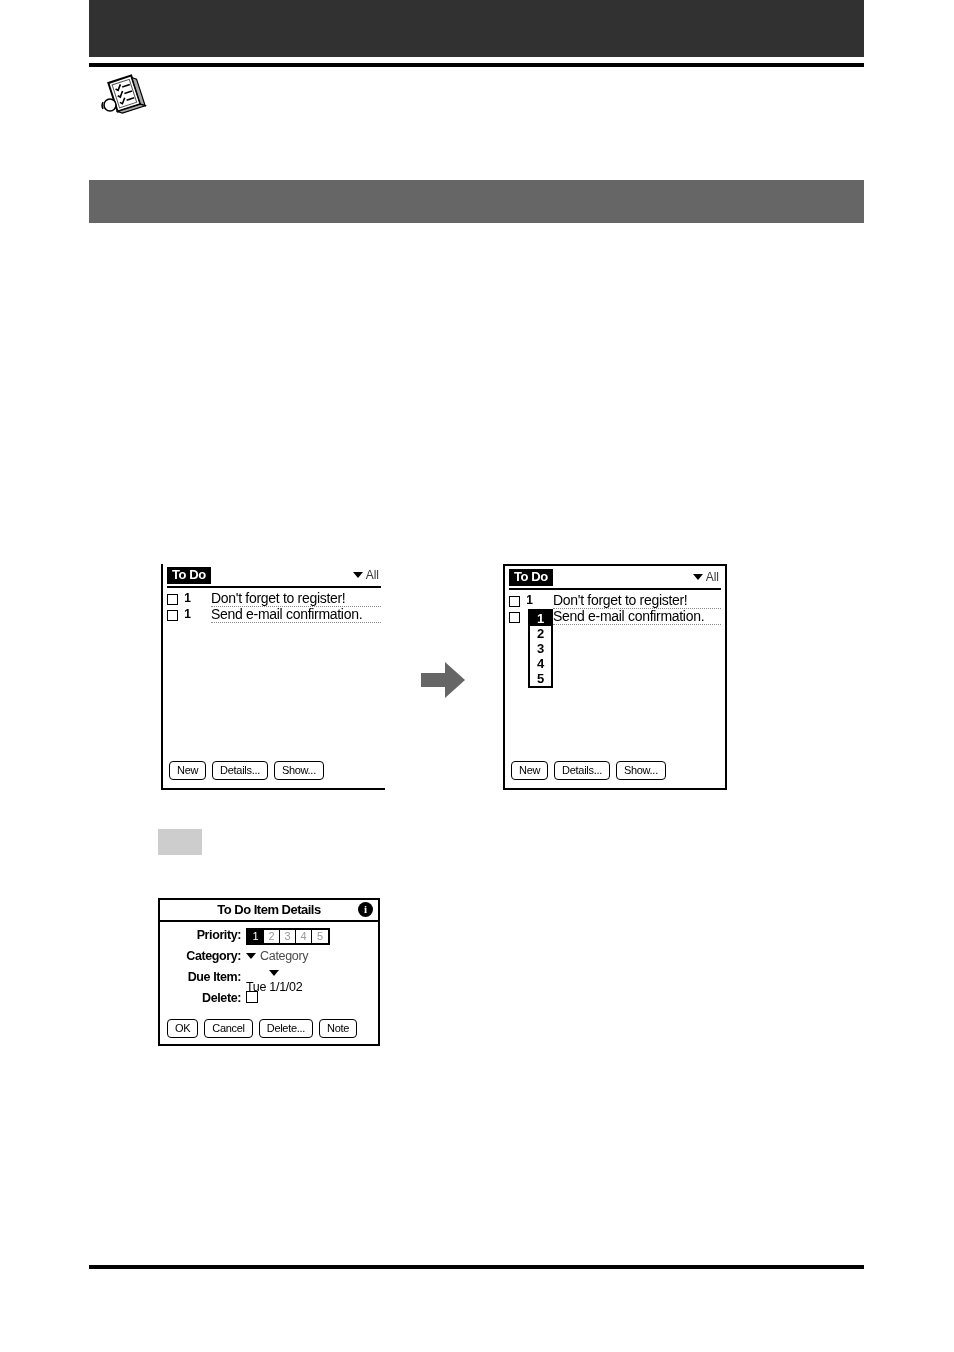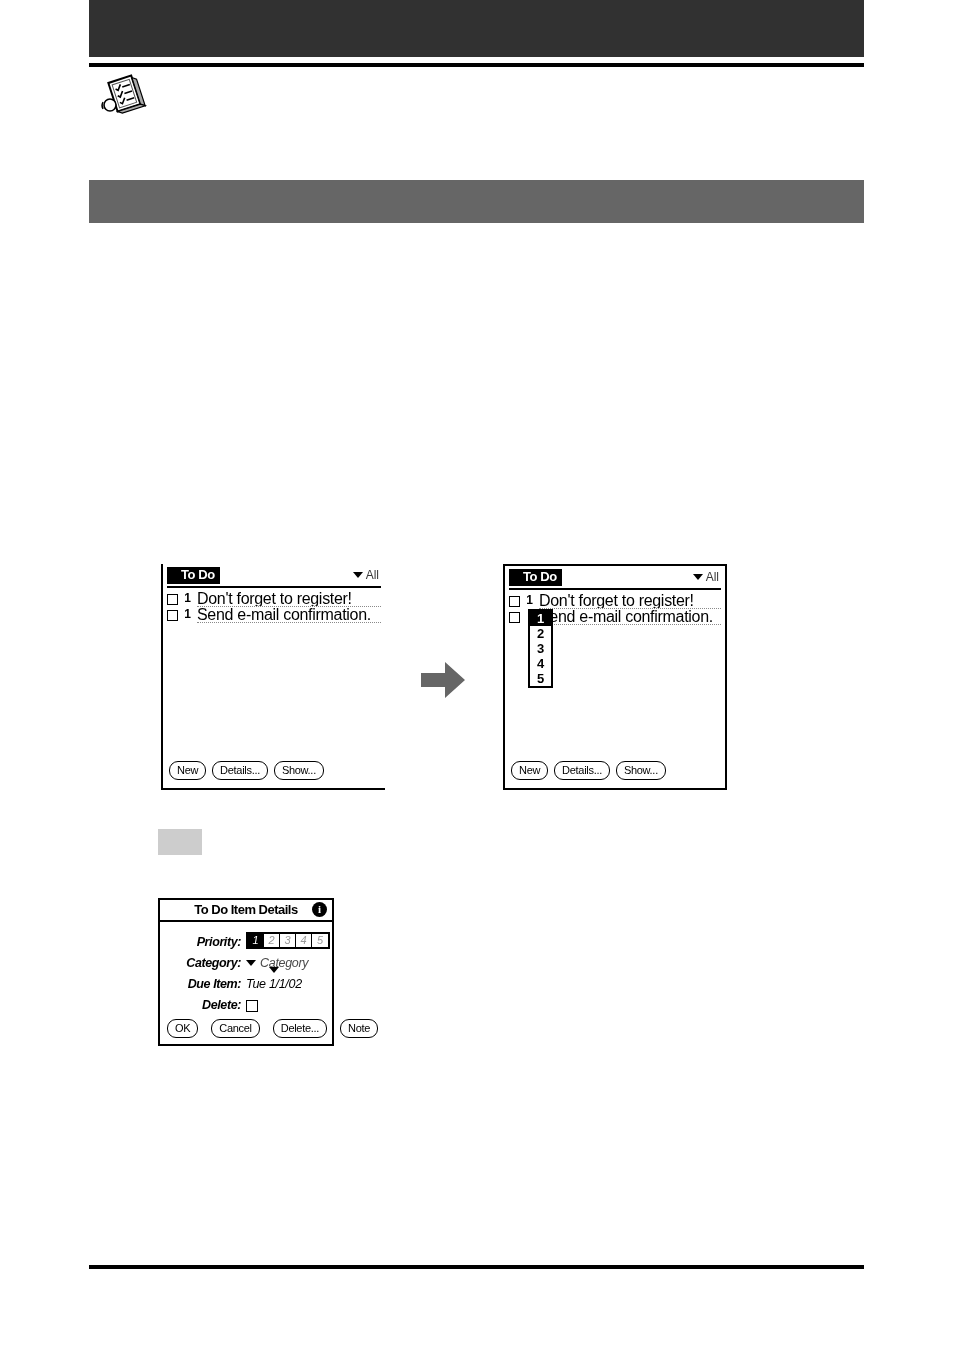--- a/index.html
+++ b/index.html
@@ -105,21 +105,21 @@
   }
   .palm-title-tab {
     position: absolute;
     left: 0;
     top: 0;
     background: #000;
     color: #fff;
     font-size: 13px;
     font-weight: bold;
     letter-spacing: -0.4px;
-    padding: 1px 5px 2px 14px;
+    padding: 1px 5px 2px 5px;
     line-height: 14px;
   }
   .palm-title-underline {
     position: absolute;
     left: 0;
     right: 0;
     bottom: -1px;
     height: 2px;
     background: #000;
   }
@@ -164,27 +164,28 @@
   }
   .todo-pri {
     font-size: 12px;
     font-weight: bold;
     line-height: 15px;
     flex: 0 0 auto;
     width: 9px;
     text-align: center;
   }
   .todo-text {
-    font-size: 16px;
+    font-size: 14px;
     line-height: 15px;
     letter-spacing: -0.3px;
     flex: 1 1 auto;
     border-bottom: 1px dotted #8a8a8a;
     white-space: nowrap;
     overflow: hidden;
+    margin-left: 14px;
   }
 
   
   .pri-popup {
     position: absolute;
     left: 19px;
     top: 16px;
     width: 21px;
     border: 2px solid #000;
     background: #fff;
@@ -206,36 +207,36 @@
 
   .palm-buttons {
     position: absolute;
     left: 6px;
     bottom: 8px;
     display: flex;
     gap: 6px;
   }
   .palm-btn {
     border: 1.5px solid #000;
-    border-radius: 9px;
+    border-radius: 4px;
     font-size: 11px;
     line-height: 12px;
     padding: 2px 7px 3px 7px;
     background: #fff;
     color: #000;
     letter-spacing: -0.3px;
     white-space: nowrap;
   }
 
   
   .details-dialog {
     position: absolute;
     left: 158px;
     top: 898px;
-    width: 176px;
+    width: 222px;
     height: 148px;
     border: 2px solid #000;
     background: #fff;
     box-sizing: border-box;
   }
   .details-title-row {
     position: relative;
     height: 20px;
     border-bottom: 2px solid #000;
     display: flex;
@@ -261,23 +262,22 @@
     font-weight: bold;
     font-family: "Liberation Serif", serif;
     text-align: center;
     line-height: 15px;
   }
   .details-body {
     padding: 6px 0 0 0;
   }
   .det-row {
     display: flex;
-    align-items: flex-end;
+    align-items: flex-start;
     height: 21px;
-    font-style: italic;
   }
   .det-label {
     width: 86px;
     text-align: right;
     font-size: 12.5px;
     font-weight: bold;
     letter-spacing: -0.4px;
     padding-right: 5px;
     box-sizing: border-box;
   }
@@ -316,21 +316,21 @@
     width: 10px;
     height: 10px;
     border: 1.5px solid #000;
     background: #fff;
   }
   .details-buttons {
     position: absolute;
     left: 7px;
     bottom: 6px;
     display: flex;
-    gap: 13px;
+    gap: 6px;
   }
 </style>
 </head>
 <body>
 
 <div class="header-bar"></div>
 <div class="header-rule"></div>
 
 <div class="note-icon">
   <svg viewBox="0 0 48 42" width="48" height="42" aria-hidden="true">

